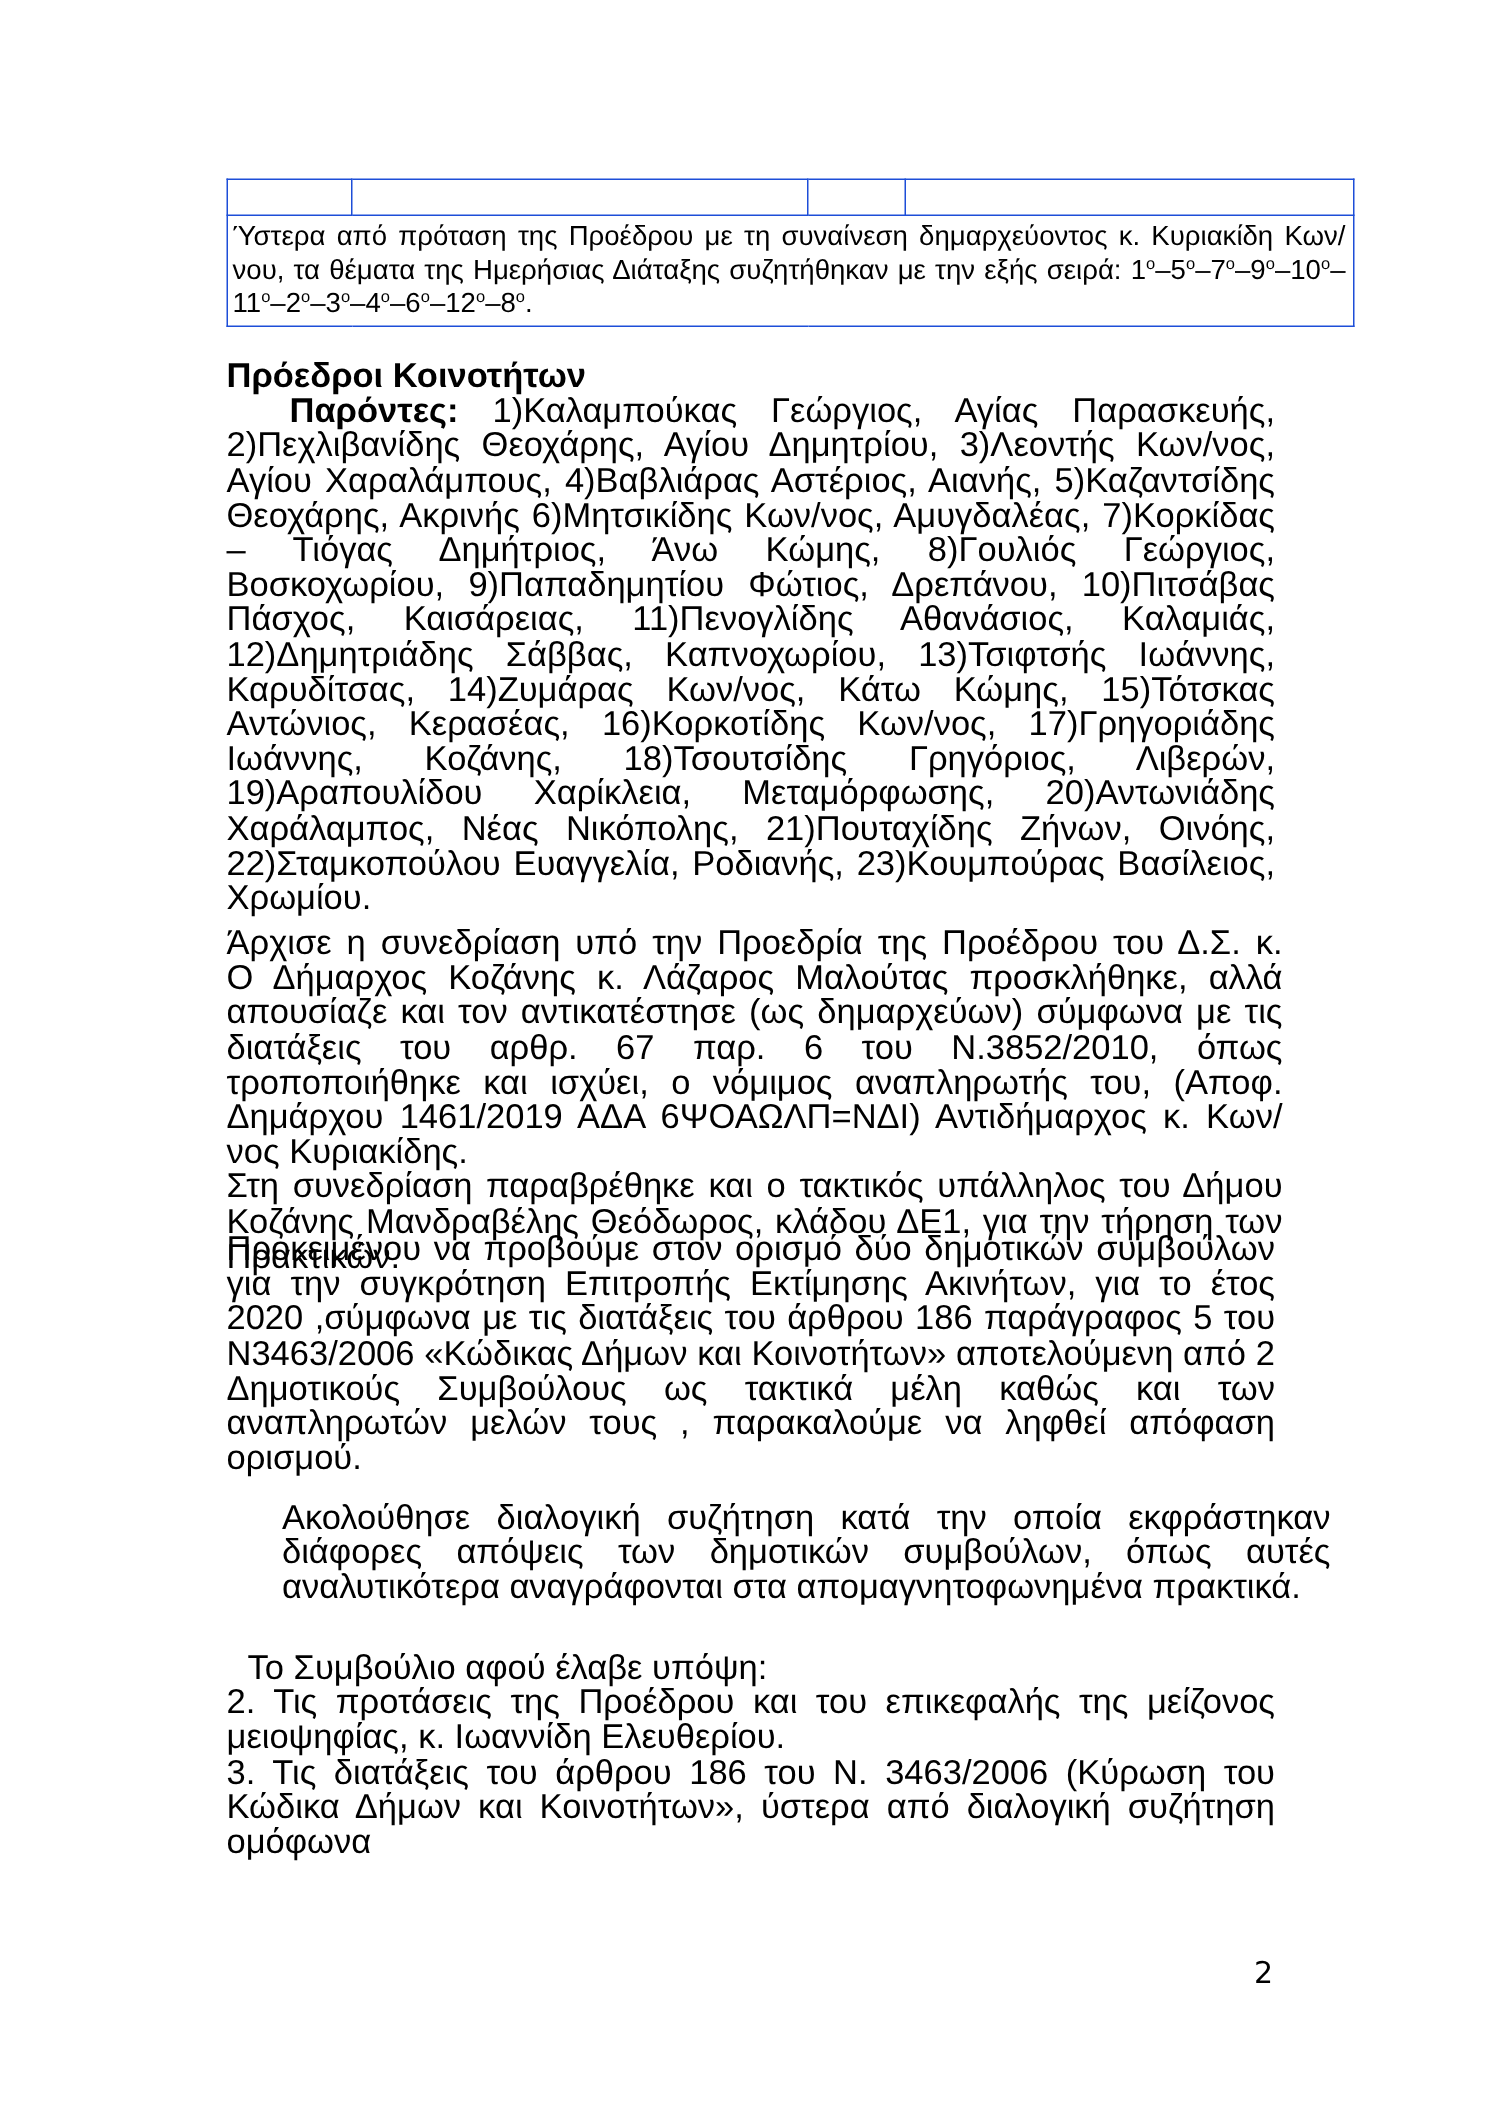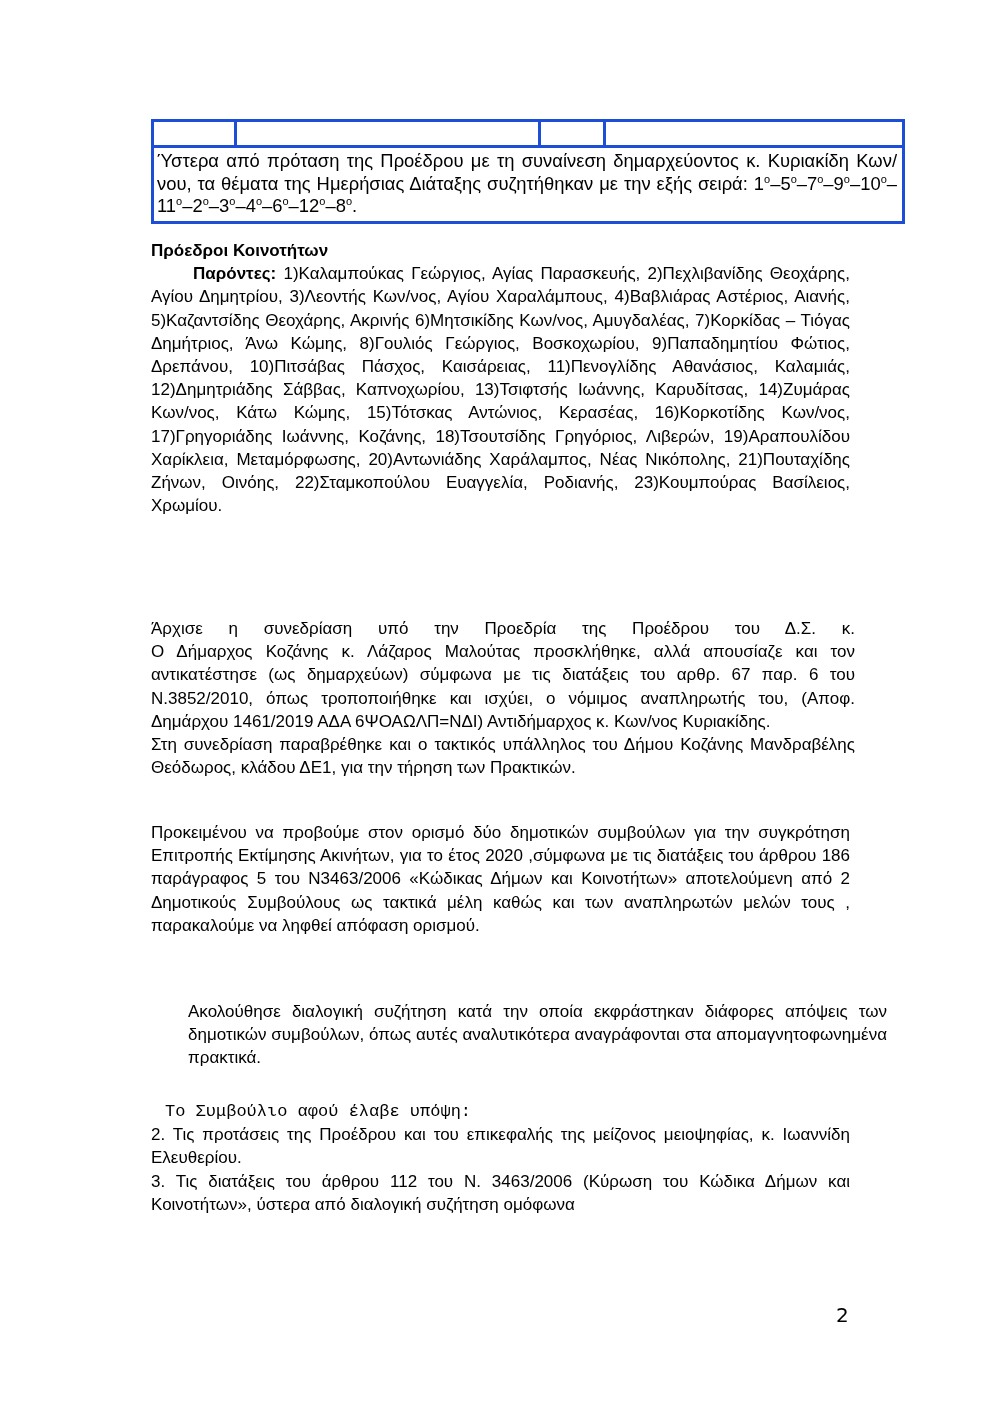--- a/index.html
+++ b/index.html
@@ -2,40 +2,40 @@
 <html><head>
 <meta charset="utf-8">
 <style>
   html, body { margin: 0; padding: 0; background: #ffffff; }
   body { width: 1000px; height: 1413px; position: relative; overflow: hidden;
          font-family: "Liberation Sans", sans-serif; color: #000; }
   .page { position: absolute; left: 0; top: 0; width: 1000px; height: 1413px; }
 
   .top-table { position: absolute; left: 151px; top: 119px; width: 751px;
                border-collapse: collapse; table-layout: fixed; }
-  .top-table td { border: 3px solid #1d4ed8; padding: 0; }
+  .top-table td { border: 1px solid #1d4ed8; padding: 0; }
   .top-table tr.empty-row td { height: 23px; }
   .top-table td.merged { padding: 2px 5px 3px 3px; font-size: 18.4px; line-height: 22.5px;
                          text-align: justify; font-family: "Liberation Sans", sans-serif; }
   .top-table sup { font-size: 11px; vertical-align: 7px; line-height: 0; }
 
-  .block { position: absolute; left: 151px; width: 699px; font-size: 17px; line-height: 23.2px;
+  .block { position: absolute; left: 151px; width: 699px; font-size: 23px; line-height: 23.2px;
            text-align: justify; }
   .block p { margin: 0; }
   .just-last { text-align-last: justify; }
   .heading { font-weight: bold; }
   .label-bold { font-weight: bold; margin-left: 42px; }
 
   #b-proedroi { top: 239px; }
   #b-session { top: 617px; width: 704px; }
   #b-proposal { top: 821px; }
   #b-discussion { top: 1000px; margin-left: 37px; }
   #b-council { top: 1100px; }
 
-  .indent { padding-left: 14px; font-family: Liberation Mono, monospace; }
+  .indent { padding-left: 14px; }
 
   .page-number { position: absolute; left: 836px; top: 1303px; font-size: 20px;
                  font-family: "DejaVu Sans", sans-serif; }
 </style>
 </head>
 <body>
 
 <div class="page">
 
   <table class="top-table">
@@ -73,17 +73,17 @@
     <p>Προκειμένου να προβούμε στον ορισμό δύο δημοτικών συμβούλων για την συγκρότηση Επιτροπής Εκτίμησης Ακινήτων, για το έτος 2020 ,σύμφωνα με τις διατάξεις του άρθρου 186 παράγραφος 5 του Ν3463/2006 «Κώδικας Δήμων και Κοινοτήτων» αποτελούμενη από 2 Δημοτικούς Συμβούλους ως τακτικά μέλη καθώς και των αναπληρωτών μελών τους , παρακαλούμε να ληφθεί απόφαση ορισμού.</p>
   </div>
 
   <div class="block" id="b-discussion">
     <p>Ακολούθησε διαλογική συζήτηση κατά την οποία εκφράστηκαν διάφορες απόψεις των δημοτικών συμβούλων, όπως αυτές αναλυτικότερα αναγράφονται στα απομαγνητοφωνημένα πρακτικά.</p>
   </div>
 
   <div class="block" id="b-council">
     <p class="indent">Το Συμβούλιο αφού έλαβε υπόψη:</p>
     <p>2. Τις προτάσεις της Προέδρου και του επικεφαλής της μείζονος μειοψηφίας, κ. Ιωαννίδη Ελευθερίου.</p>
-    <p>3. Τις  διατάξεις του άρθρου 112 του Ν. 3463/2006 (Κύρωση του Κώδικα Δήμων και Κοινοτήτων», ύστερα από διαλογική συζήτηση ομόφωνα</p>
+    <p>3. Τις  διατάξεις του άρθρου 186 του Ν. 3463/2006 (Κύρωση του Κώδικα Δήμων και Κοινοτήτων», ύστερα από διαλογική συζήτηση ομόφωνα</p>
   </div>
 
   <div class="page-number">2</div>
 </div>
 
 </body></html>

